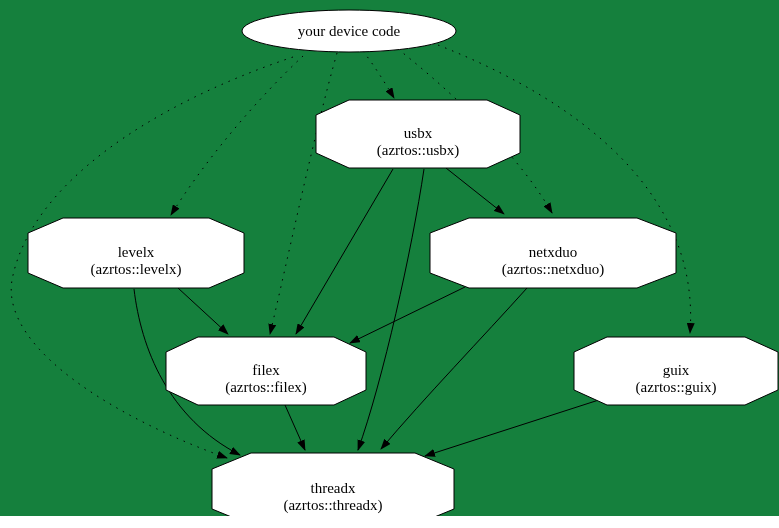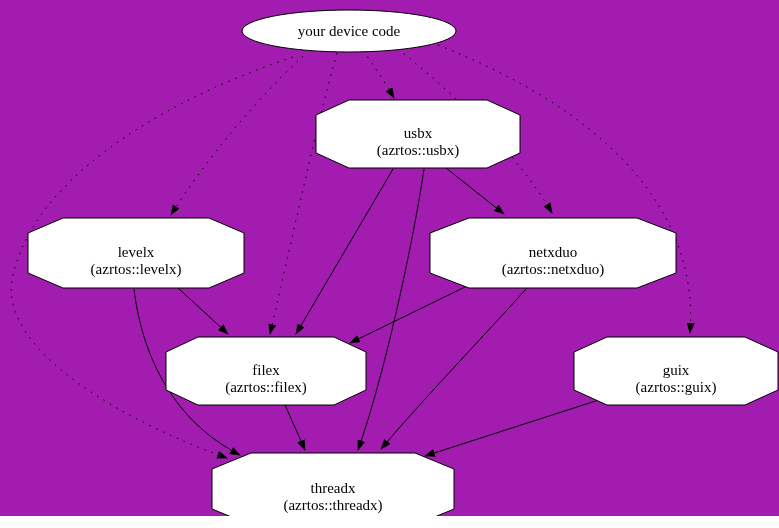--- a/index.html
+++ b/index.html
@@ -4,21 +4,21 @@
 <style>
   html, body {
     margin: 0;
     padding: 0;
     background: #ffffff;
   }
   #stage {
     position: relative;
     width: 779px;
     height: 516px;
-    background: #a21caf;
+    background: #15803d;
     overflow: hidden;
     font-family: "Liberation Serif", "DejaVu Serif", serif;
   }
   svg {
     display: block;
   }
   .node-shape {
     fill: #ffffff;
     stroke: #000000;
     stroke-width: 1;

